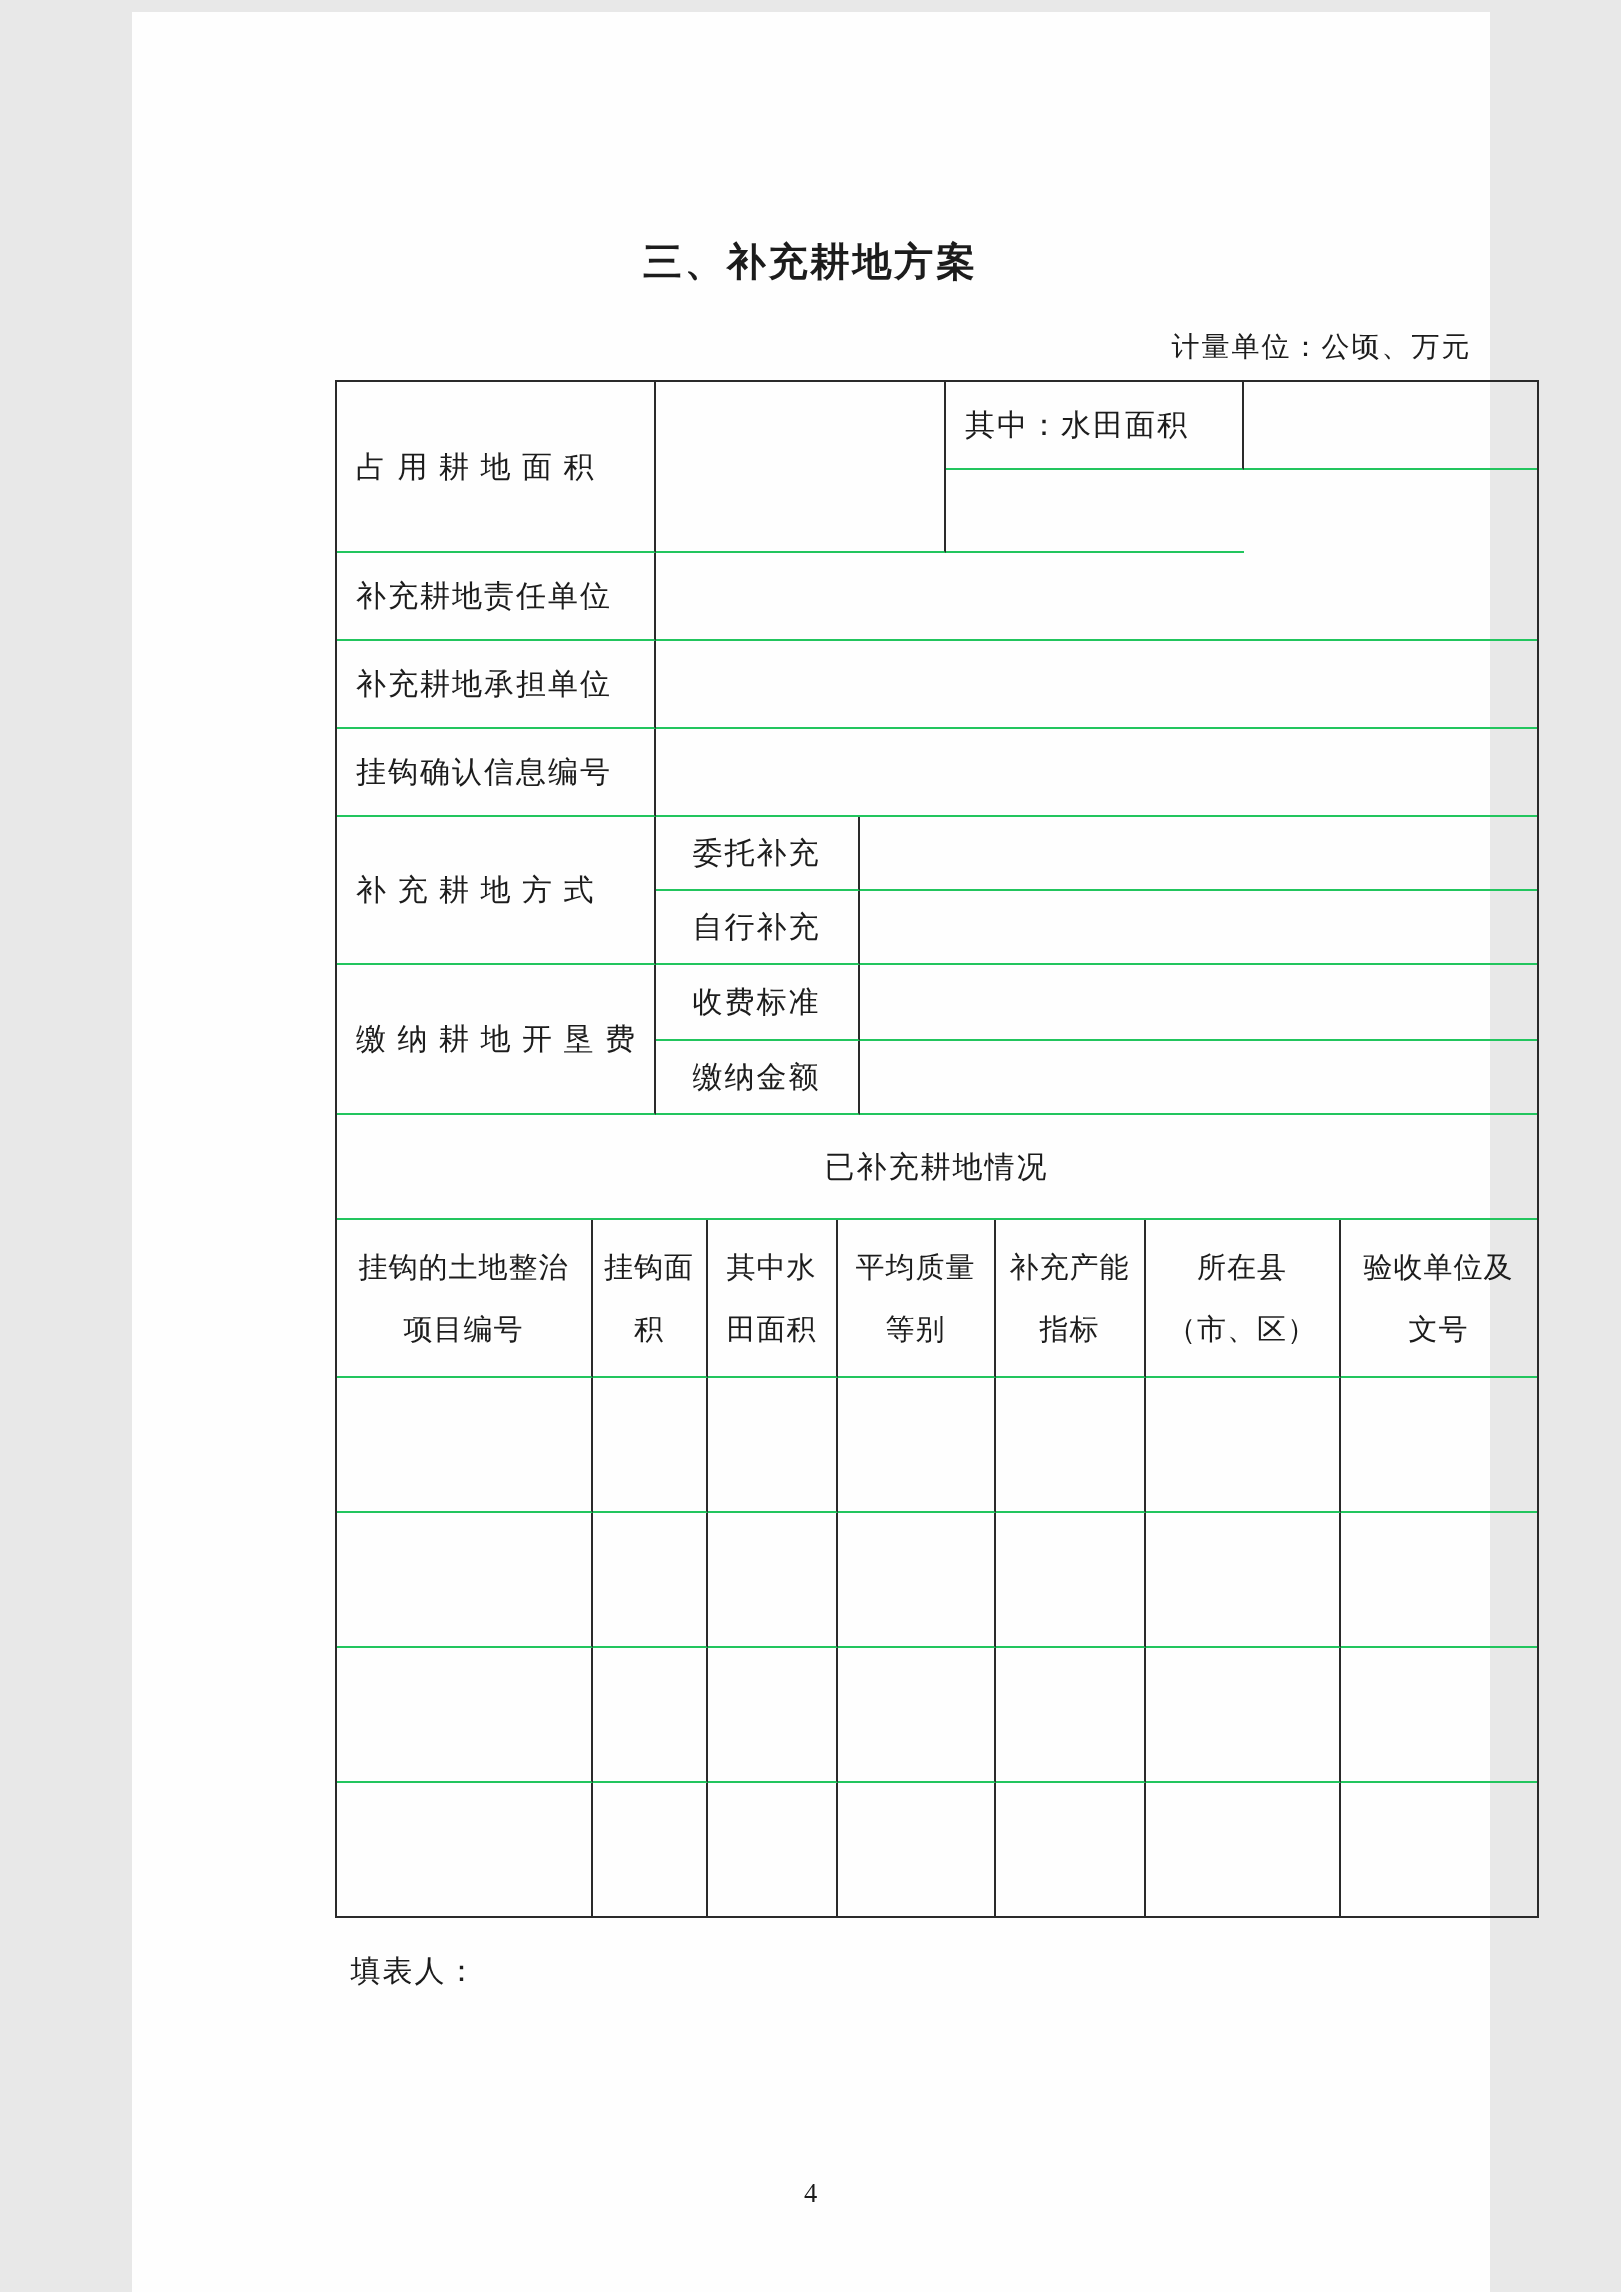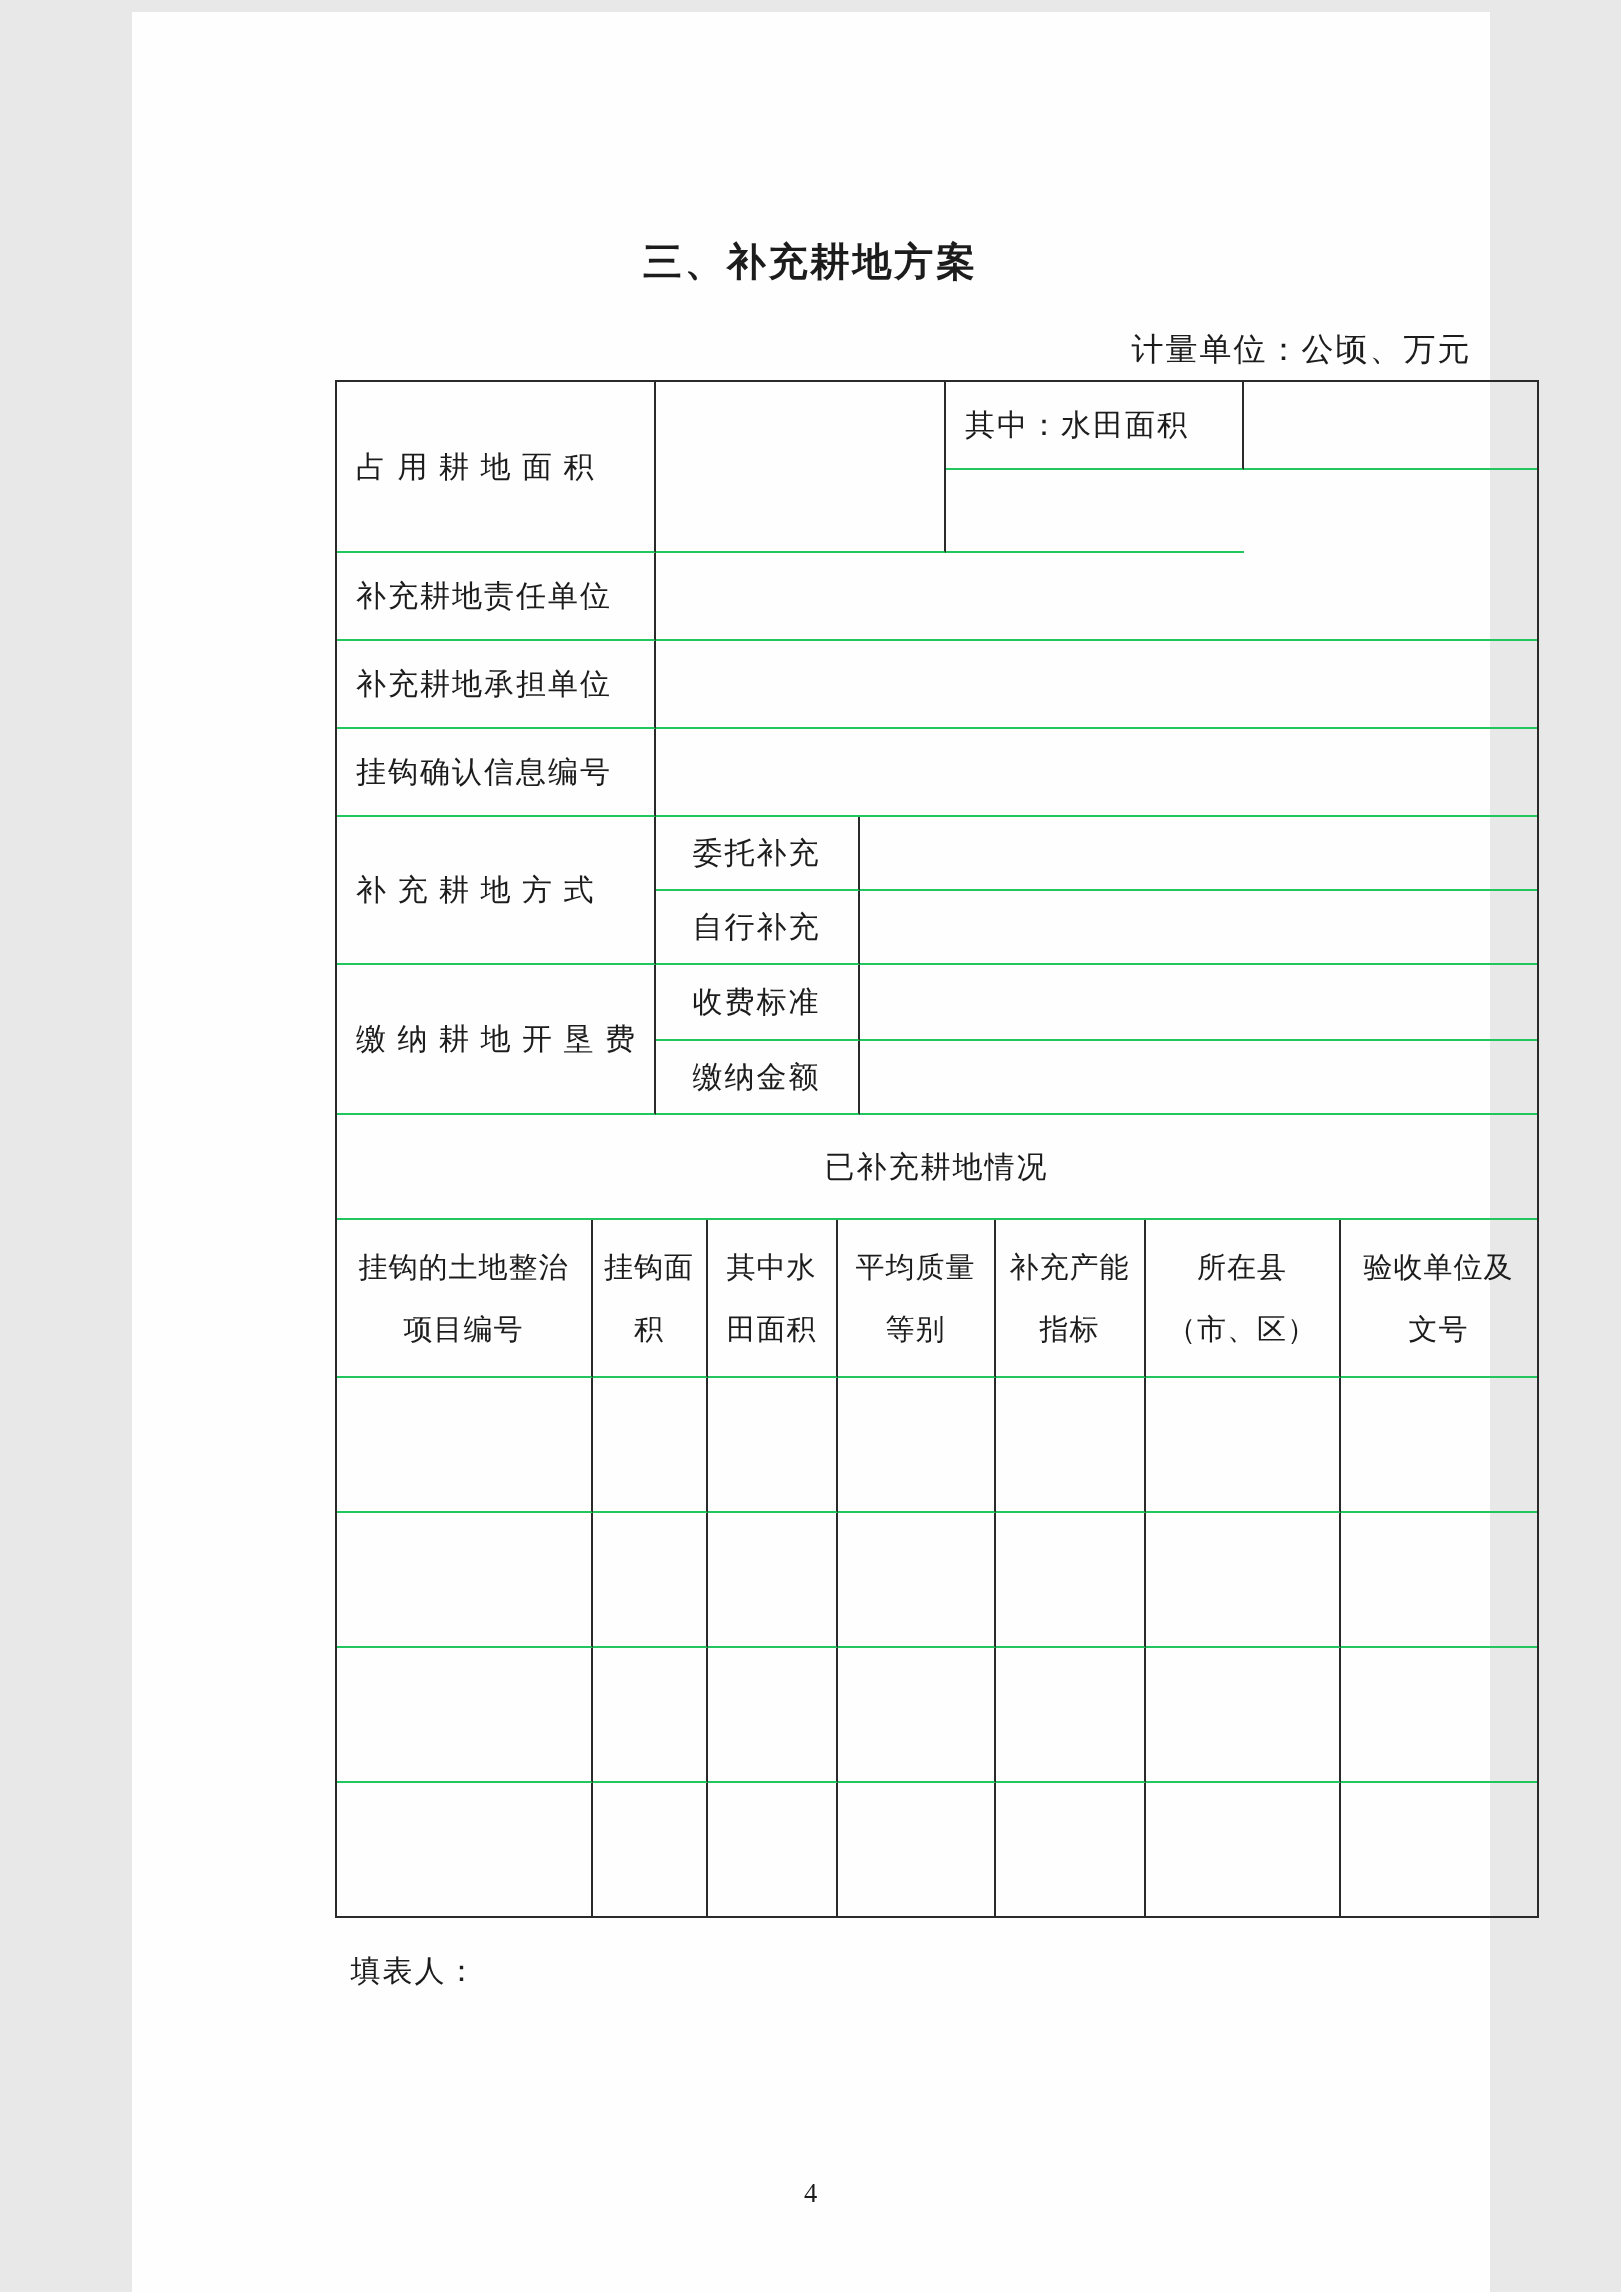--- a/index.html
+++ b/index.html
@@ -12,21 +12,21 @@
     font-family:"Liberation Serif","DejaVu Serif",serif;
   }
   .page-title {
     position:absolute; top:223px; left:0; width:100%;
     text-align:center;
     font-size:39px; font-weight:bold; letter-spacing:2.9px;
   }
   .unit-note {
     position:absolute; top:316px; left:203px; width:1204px;
     box-sizing:border-box; padding-right:67px;
-    text-align:right; font-size:32px; letter-spacing:2px;
+    text-align:right; font-size:28px; letter-spacing:2px;
   }
   .form-table {
     position:absolute; top:368px; left:203px; width:1204px;
     box-sizing:border-box;
     border:2px solid #2a2a2a;
   }
   .grid { display:grid; }
   #secA { grid-template-columns:319px 290px 298px 1fr; grid-template-rows:88px 83px; }
   #secB { grid-template-columns:319px 1fr; grid-template-rows:88px 88px 88px; }
   #secC { grid-template-columns:319px 204px 1fr; grid-template-rows:74px 74px 76px 74px; }

